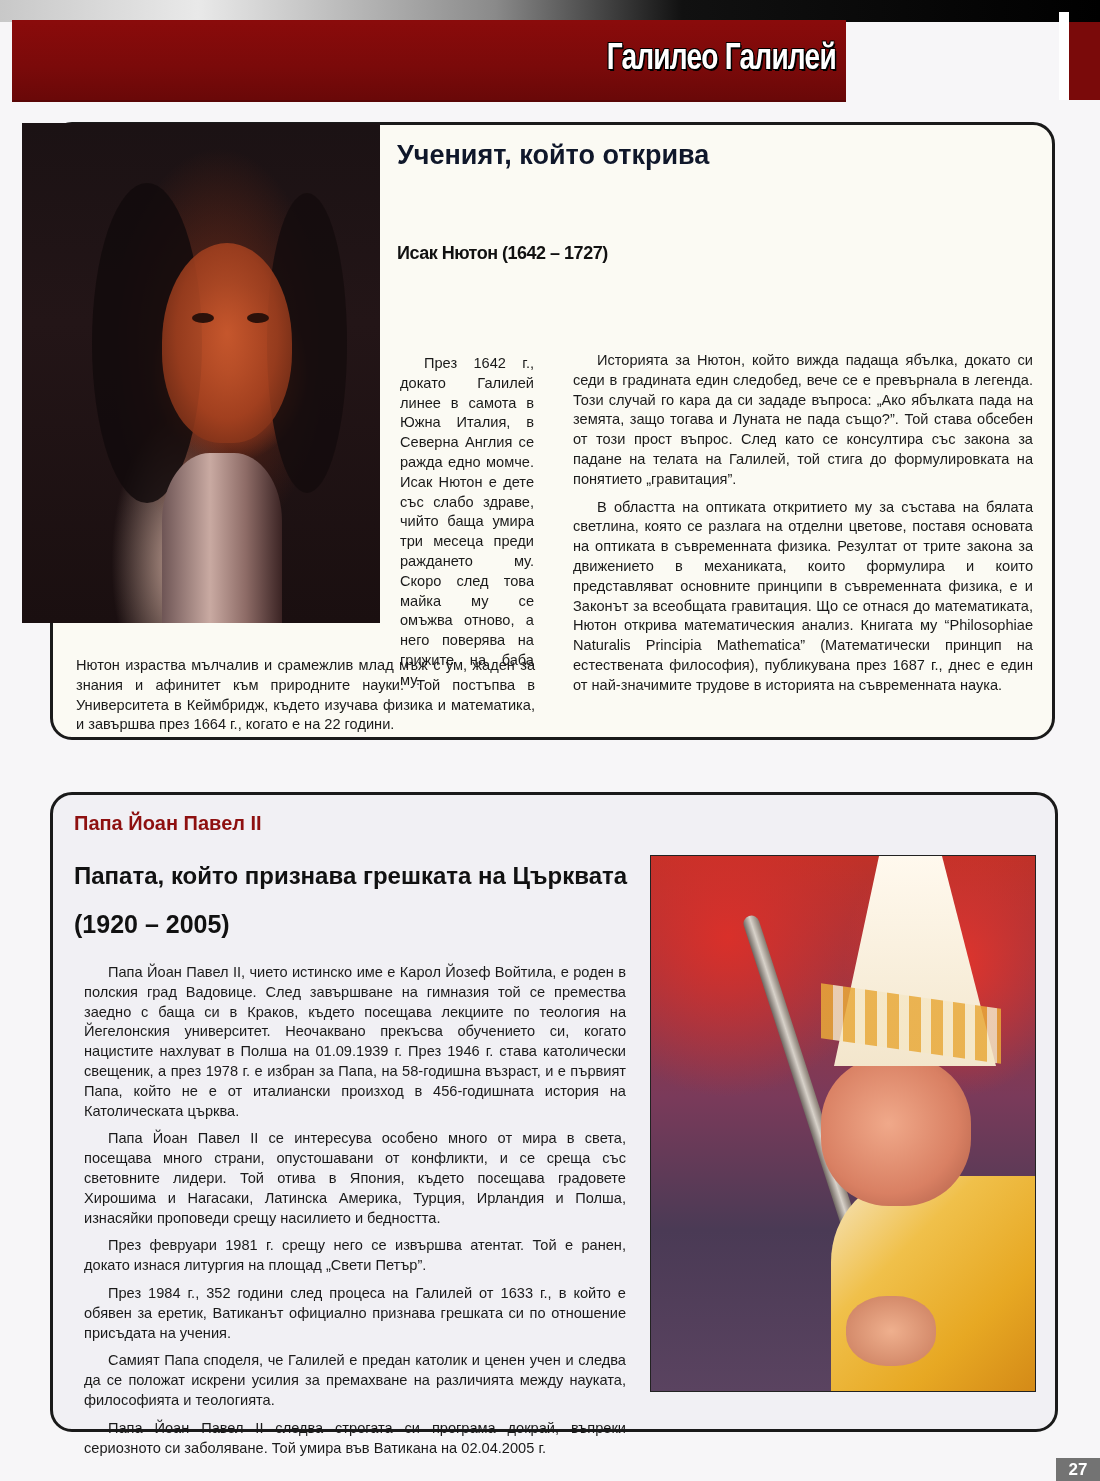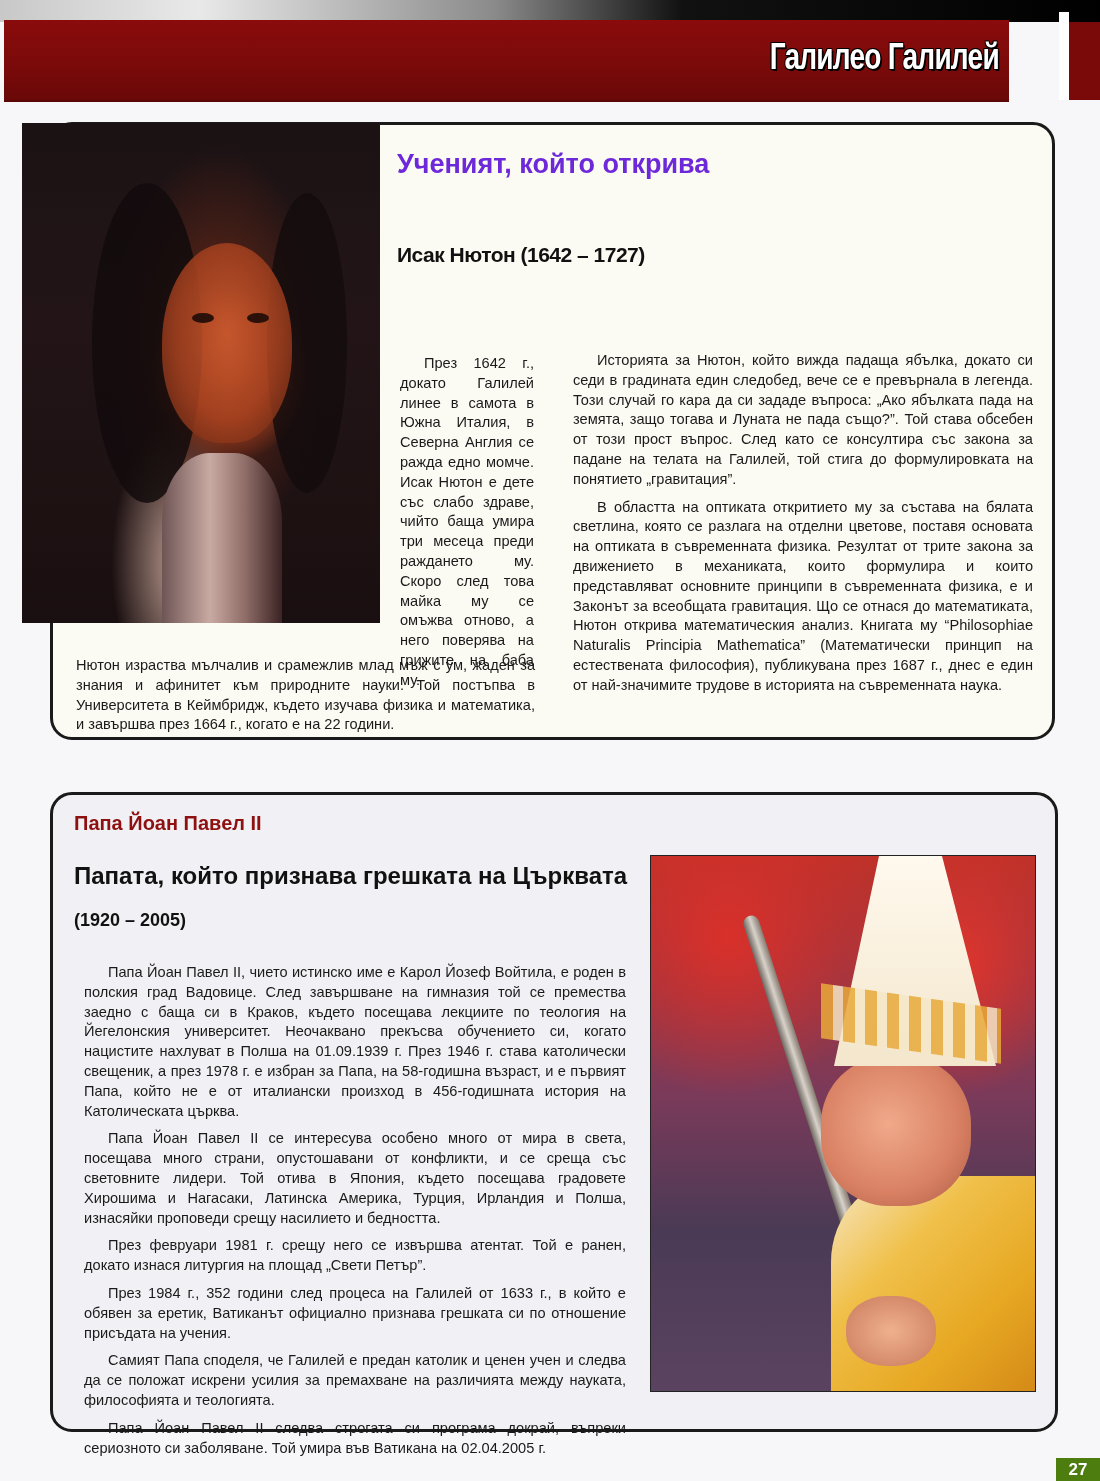--- a/index.html
+++ b/index.html
@@ -7,21 +7,21 @@
     width: 1100px; height: 1481px; position: relative; overflow: hidden;
     background: #f7f6f8;
     font-family: "DejaVu Sans", "Liberation Sans", sans-serif;
     color: #1a1a1a;
   }
   .topbar {
     position: absolute; left: 0; top: 0; width: 1100px; height: 22px;
     background: linear-gradient(90deg, #c8c8c8 0%, #e9e9e9 18%, #8a8a8a 45%, #111 62%, #000 100%);
   }
   .header-band {
-    position: absolute; left: 4px; top: 20px; width: 1005px; height: 80px;
+    position: absolute; left: 12px; top: 20px; width: 834px; height: 80px;
     background: linear-gradient(180deg, #8a0b0b 0%, #7a0a0a 60%, #6a0808 100%);
     border-bottom: 2px solid #5a0606;
   }
   .header-band .title {
     position: absolute; right: 10px; top: 16px;
     font-family: "Liberation Sans", sans-serif; font-weight: bold; font-size: 36px;
     color: #ffffff; letter-spacing: -1px;
     transform: scaleX(0.78); transform-origin: right center;
     text-shadow: 2px 2px 0 #000, -1px -1px 0 #000, 1px -1px 0 #000, -1px 1px 0 #000;
   }
@@ -54,27 +54,27 @@
   .newton-photo .hair-l { position:absolute; left:70px; top:60px; width:110px; height:320px; border-radius:50%; background:#120b0c; opacity:.85; }
   .newton-photo .hair-r { position:absolute; left:245px; top:70px; width:80px; height:300px; border-radius:50%; background:#140c0d; opacity:.85; }
   .newton-photo .shirt {
     position:absolute; left:140px; top:330px; width:120px; height:170px;
     background: linear-gradient(90deg, #6e5555 0%, #c9aaa2 40%, #8d6b66 70%, #3b2424 100%);
     border-radius: 40% 40% 0 0;
   }
   .newton-photo .eye { position:absolute; width:22px; height:10px; border-radius:50%; background:#2b110a; top:190px; }
 
   .newton-title {
-    position: absolute; left: 397px; top: 142px;
+    position: absolute; left: 397px; top: 133px;
     font-family: "Liberation Sans", sans-serif; font-weight: bold; font-size: 27px; line-height: 44px;
-    color: #6d28d9;
+    color: #0f172a;
   }
   .newton-subtitle {
     position: absolute; left: 397px; top: 243px;
-    font-family: "Liberation Sans", sans-serif; font-weight: bold; font-size: 21px;
+    font-family: "Liberation Sans", sans-serif; font-weight: bold; font-size: 18px;
     color: #111; letter-spacing: -0.5px;
   }
   .body-text {
     font-family: "Liberation Sans", sans-serif; font-size: 14.6px; line-height: 19.8px; color: #1a1a1a;
     text-align: justify;
   }
   .body-text p { margin: 8px; text-indent: 24px; }
   .newton-col1 {
     position: absolute; left: 392px; top: 346px; width: 150px;
   }
@@ -96,21 +96,21 @@
     position: absolute; left: 74px; top: 812px;
     font-family: "Liberation Sans", sans-serif; font-weight: bold; font-size: 20px;
     color: #8e1010;
   }
   .pope-subtitle {
     position: absolute; left: 74px; top: 862px;
     font-family: "Liberation Sans", sans-serif; font-weight: bold; font-size: 24px; color: #111;
   }
   .pope-years {
     position: absolute; left: 74px; top: 910px;
-    font-family: "Liberation Sans", sans-serif; font-weight: bold; font-size: 18px; color: #111; text-align: center;
+    font-family: "Liberation Sans", sans-serif; font-weight: bold; font-size: 25px; color: #111; text-align: center;
   }
   .pope-text {
     position: absolute; left: 76px; top: 955px; width: 558px;
   }
   .pope-photo {
     position: absolute; left: 650px; top: 855px; width: 384px; height: 535px;
     background:
       radial-gradient(ellipse 40% 30% at 20% 15%, #d9302a 0%, rgba(200,40,30,0) 100%),
       radial-gradient(ellipse 30% 25% at 80% 20%, #e0342c 0%, rgba(200,40,30,0) 100%),
       linear-gradient(180deg, #c03128 0%, #7a3a5a 45%, #4a3a55 70%, #5a4360 100%);
@@ -140,21 +140,21 @@
     background: linear-gradient(90deg, #6f6761, #d8d2ca, #857a70);
     transform: rotate(-18deg); transform-origin: top center;
   }
   .pope-photo .hand {
     position:absolute; left:195px; top:440px; width:90px; height:70px; border-radius:45%;
     background: radial-gradient(ellipse, #efb08e, #c97b5c);
   }
 
   .page-number {
     position: absolute; left: 1056px; top: 1458px; width: 44px; height: 23px;
-    background: #4d7c0f; color: #fff;
+    background: #737373; color: #fff;
     font-family: "Liberation Sans", sans-serif; font-weight: bold; font-size: 17px;
     line-height: 23px; text-align: center;
   }
 </style>
 </head>
 <body>
 
 <div class="topbar"></div>
 <div class="header-band">
   <span class="title">Галилео Галилей</span>

